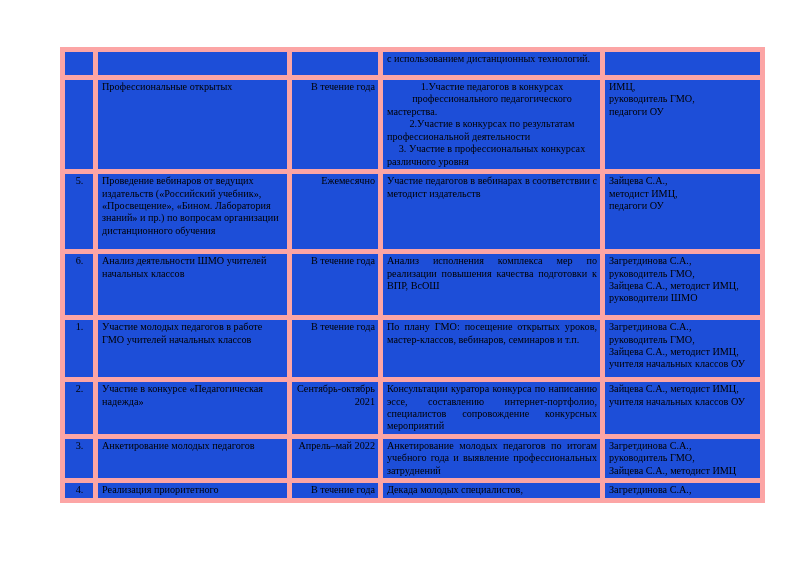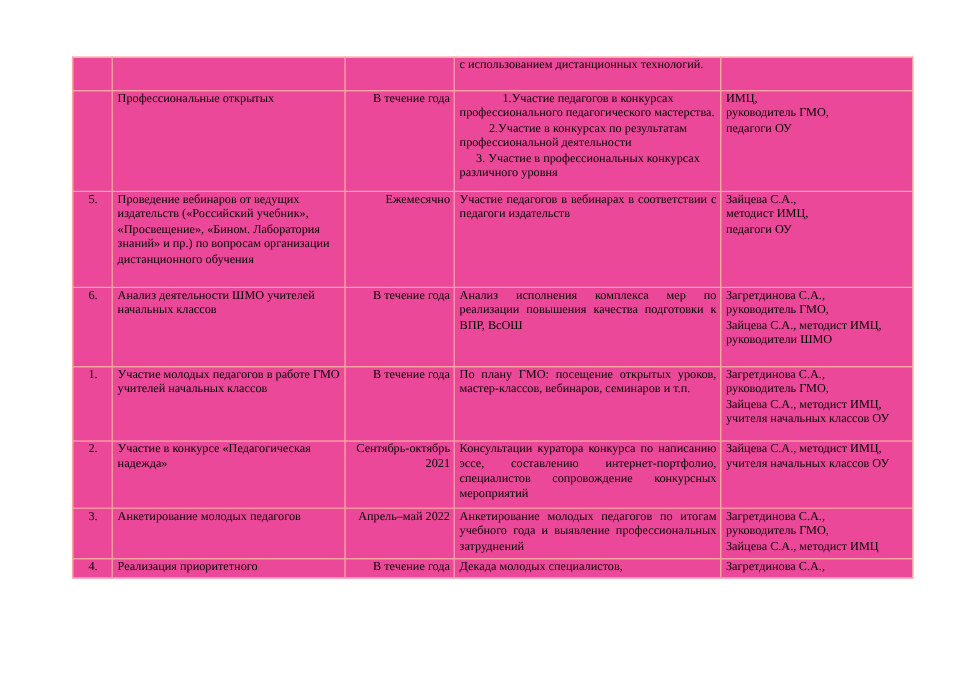--- a/index.html
+++ b/index.html
@@ -24,24 +24,24 @@
     position: absolute;
     left: 60px;
     top: 47px;
     width: 700px;
     border-collapse: collapse;
     table-layout: fixed;
     font-size: 10.2px;
     line-height: 1.22;
   }
   .doc-table td {
-    border: 1px solid #fca5a5;
+    border: 5px solid #fca5a5;
     padding: 1px 3px 1px 4px;
     vertical-align: top;
-    background: #ec4899;
+    background: #1d4ed8;
   }
   col.c-num    { width: 33px; }
   col.c-event  { width: 194px; }
   col.c-date   { width: 91px; }
   col.c-content{ width: 222px; }
   col.c-resp   { width: 160px; }
 
   .num      { text-align: center; }
   .date     { text-align: right; }
   .justify  { text-align: justify; text-align-last: left; }
@@ -97,21 +97,21 @@
 3. Участие в профессиональных конкурсах различного уровня</td>
         <td class="left" style="white-space: pre-line; text-align: left; margin-left: 28px;">ИМЦ,
 руководитель ГМО,
 педагоги ОУ</td>
       </tr>
 
       <tr class="r-webinar">
         <td class="num">5.</td>
         <td class="left">Проведение вебинаров от ведущих издательств («Российский учебник», «Просвещение», «Бином. Лаборатория знаний» и пр.) по вопросам организации дистанционного обучения</td>
         <td class="date">Ежемесячно</td>
-        <td class="justify">Участие педагогов в вебинарах в соответствии с педагоги издательств</td>
+        <td class="justify">Участие педагогов в вебинарах в соответствии с методист издательств</td>
         <td class="left" style="white-space: pre-line; text-align: left;">Зайцева С.А.,
 методист ИМЦ,
 педагоги ОУ</td>
       </tr>
 
       <tr class="r-analysis">
         <td class="num">6.</td>
         <td class="left">Анализ деятельности ШМО учителей начальных классов</td>
         <td class="date">В течение года</td>
         <td class="justify">Анализ исполнения комплекса мер по реализации повышения качества подготовки к ВПР, ВсОШ</td>

